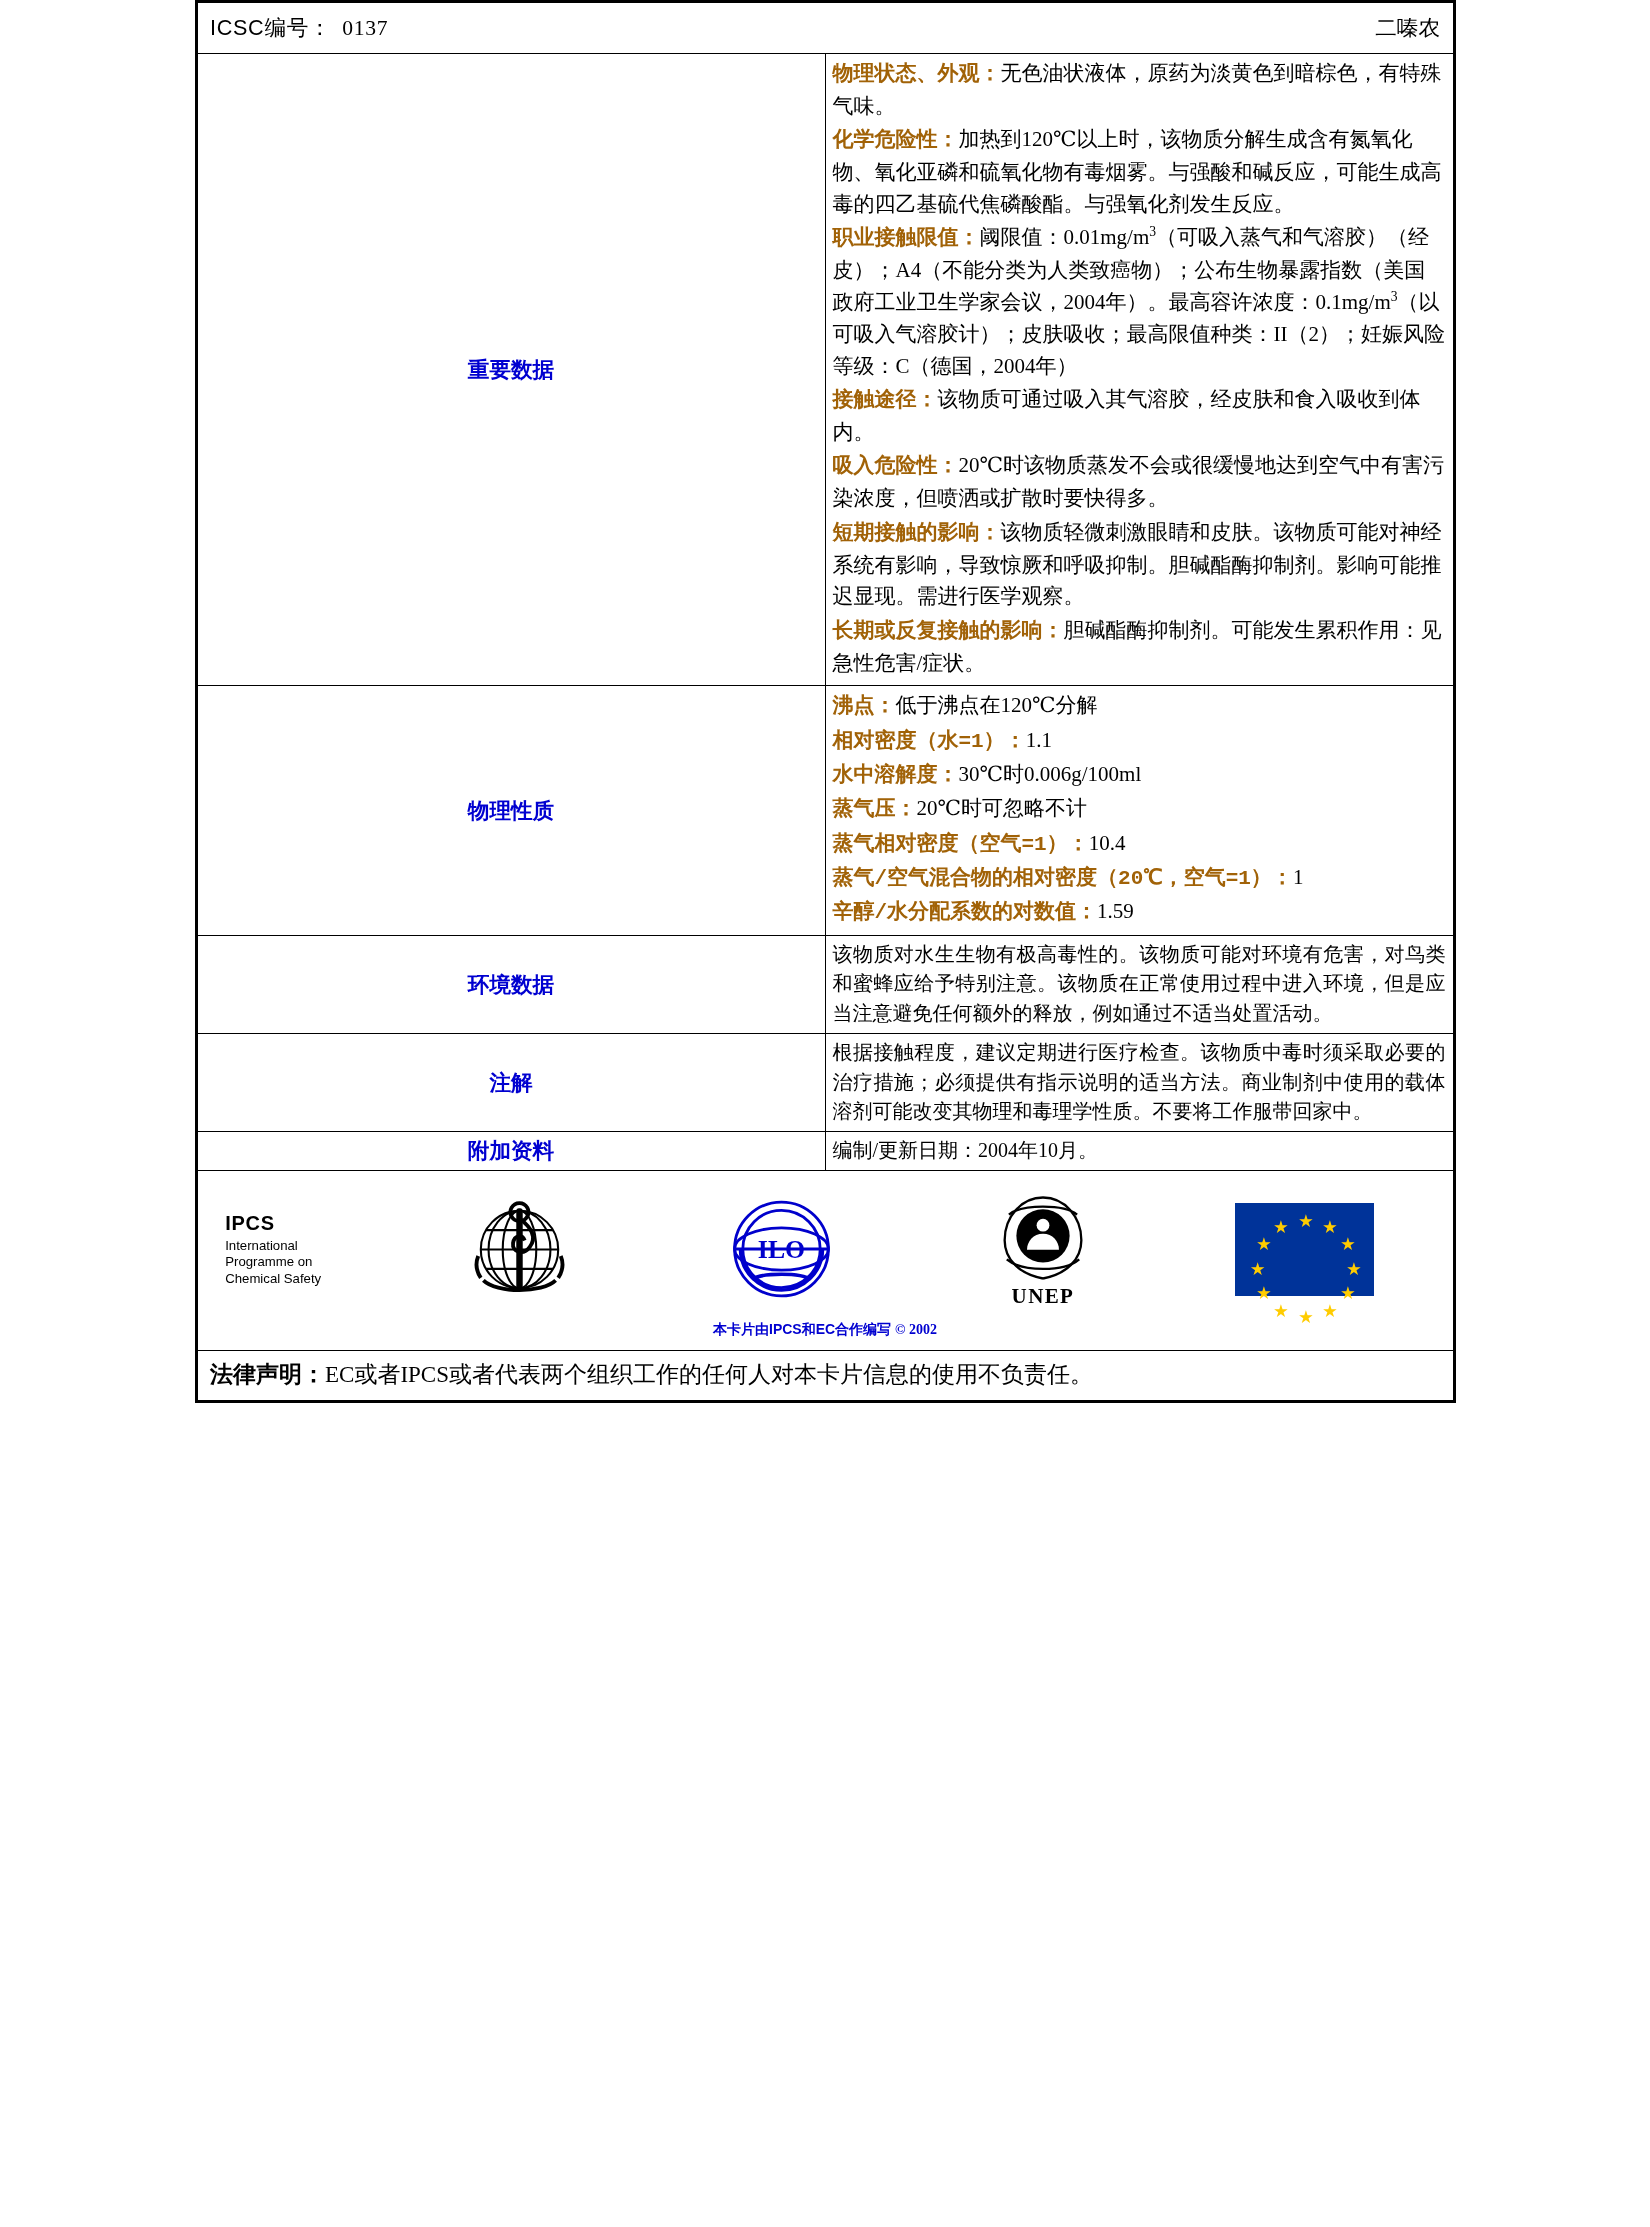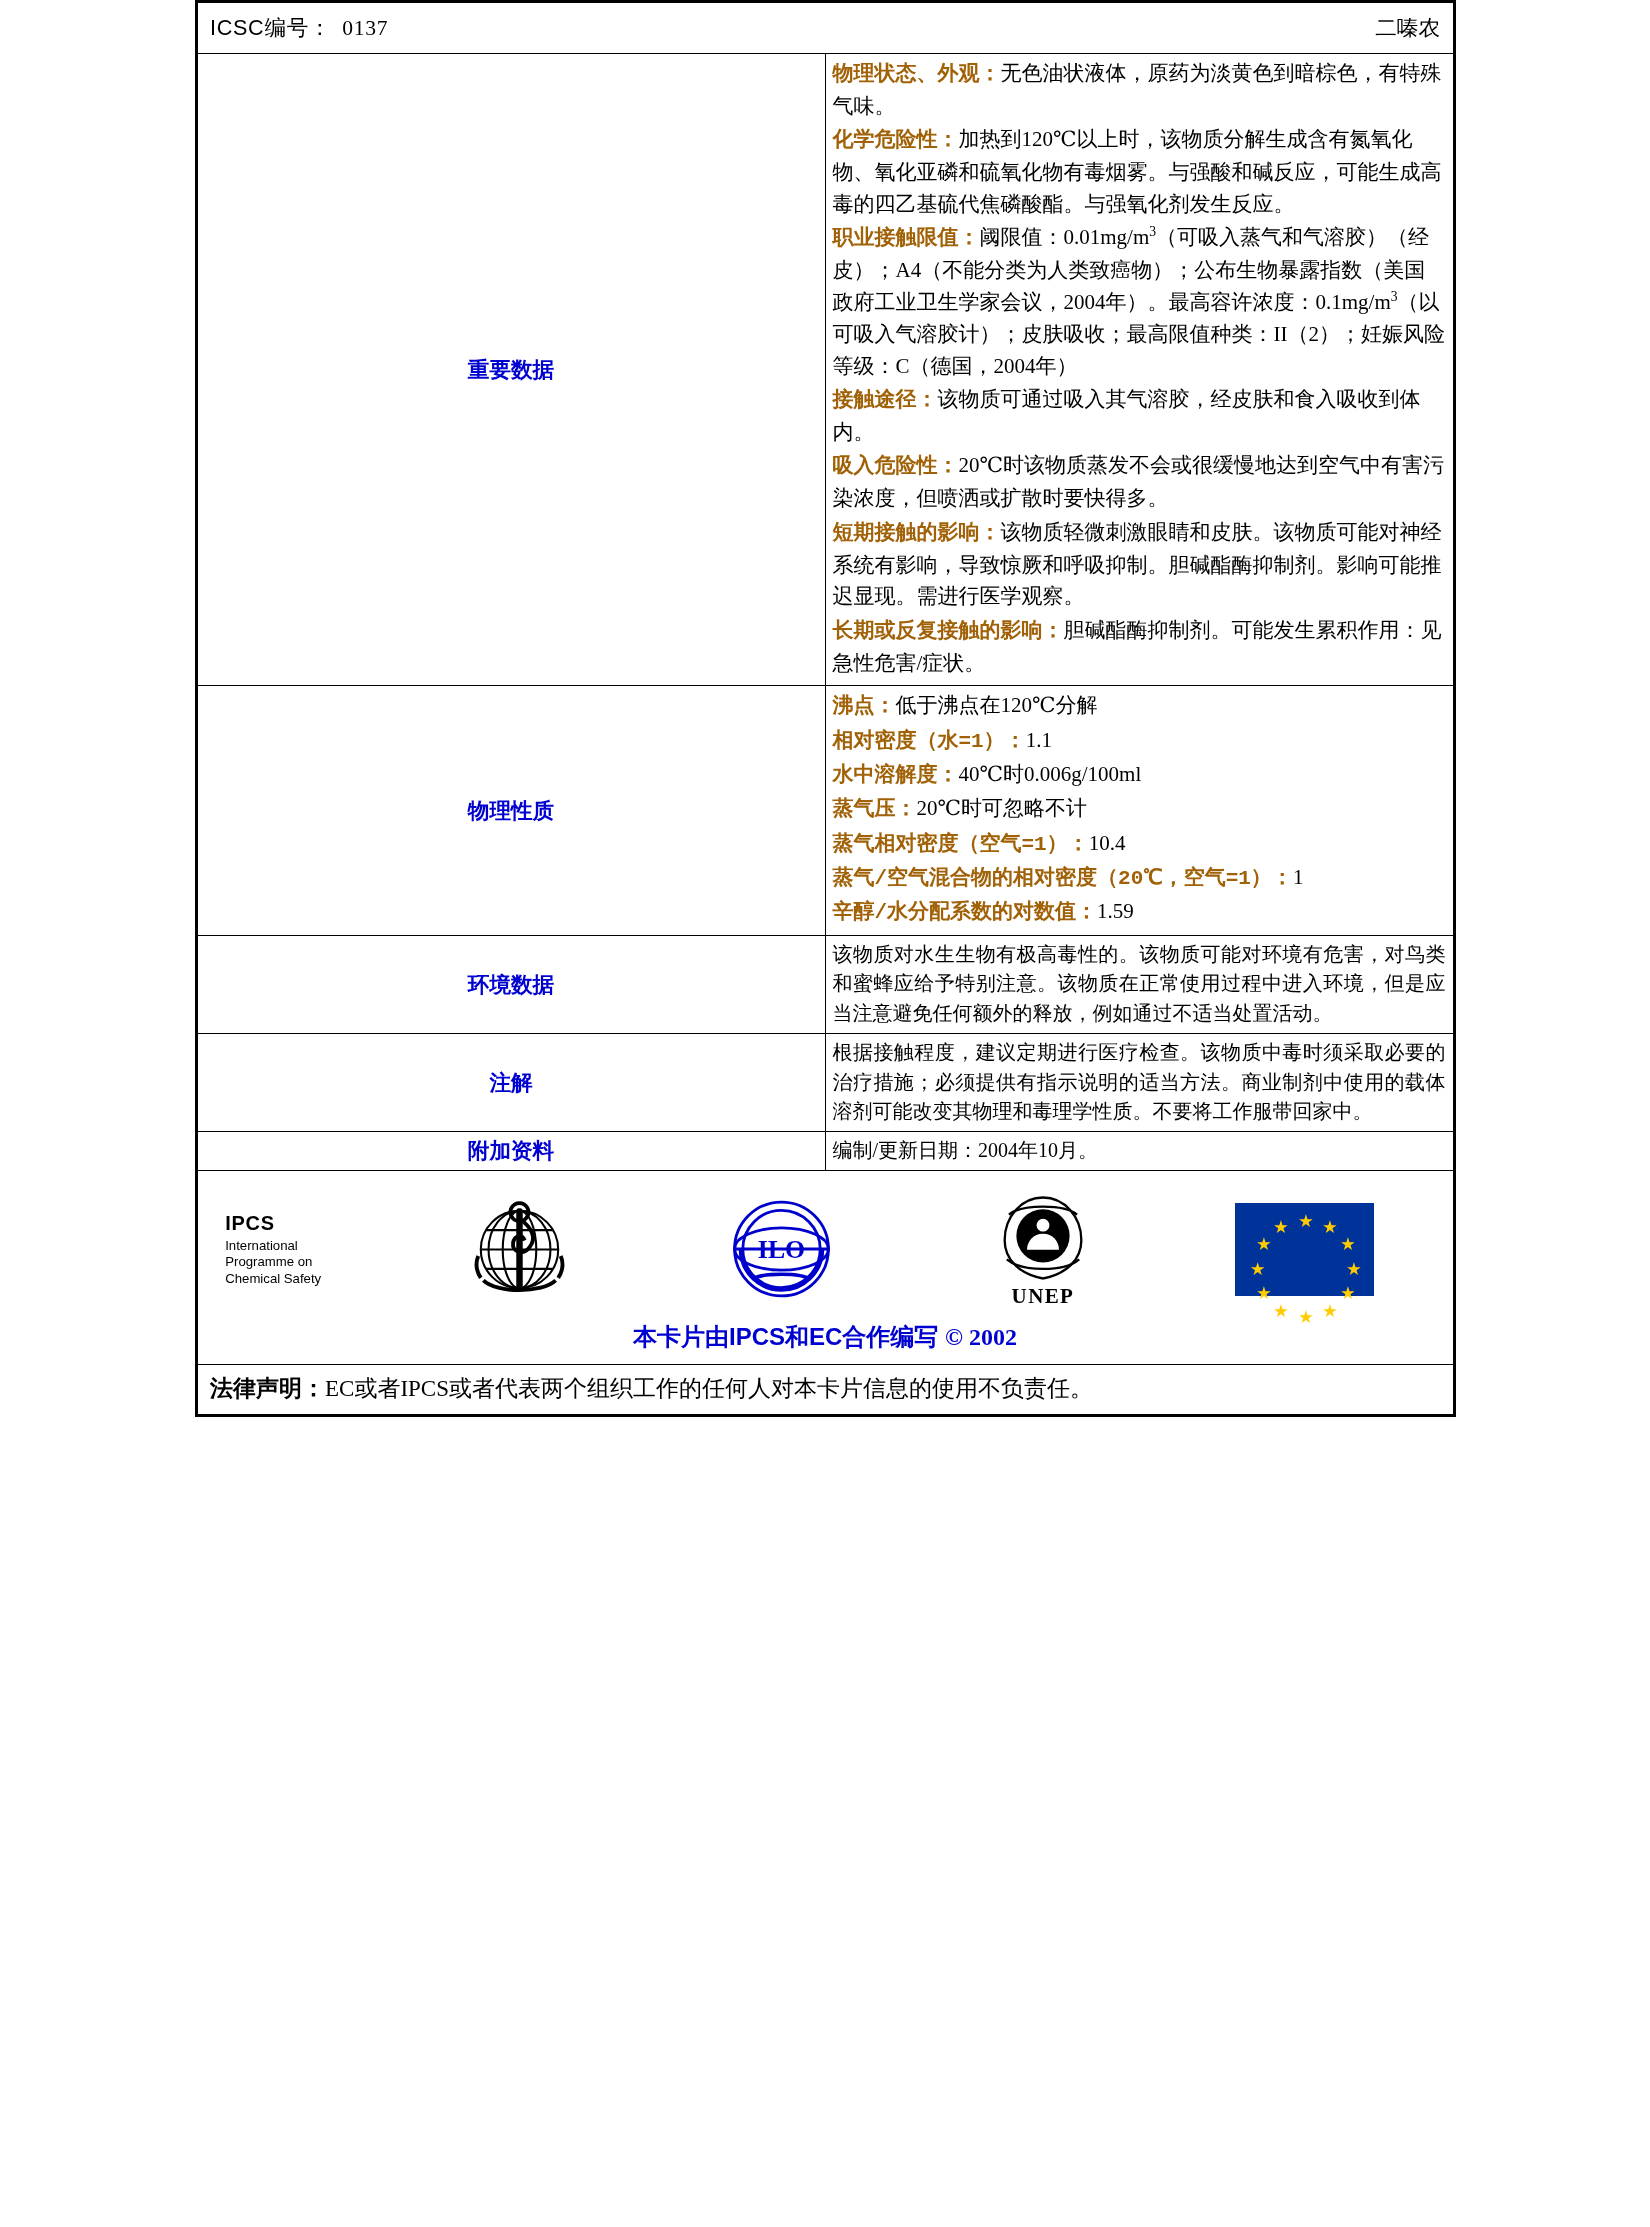--- a/index.html
+++ b/index.html
@@ -138,21 +138,21 @@
     display: flex;
     justify-content: center;
     align-items: center;
     height: 132px;
   }
   .credit {
     text-align: center;
     color: #0000d0;
     font-family: "Liberation Sans", sans-serif;
     font-weight: bold;
-    font-size: 24px;
+    font-size: 14px;
     padding: 1.4px 0 11px 0;
   }
   .credit .copy {
     font-family: "Liberation Serif", serif;
     font-weight: bold;
   }
   .legal td {
     border-left: none !important;
     border-right: none !important;
     border-bottom: none !important;
@@ -229,21 +229,21 @@
       <tr>
         <td class="rowlabel">物理性质</td>
         <td class="content">
           <p>
             <span class="lbl">沸点：</span><span class="txt">低于沸点在120℃分解</span>
           </p>
           <p>
             <span class="lbl">相对密度（水=1）：</span><span class="txt">1.1</span>
           </p>
           <p>
-            <span class="lbl">水中溶解度：</span><span class="txt">40℃时0.006g/100ml</span>
+            <span class="lbl">水中溶解度：</span><span class="txt">30℃时0.006g/100ml</span>
           </p>
           <p>
             <span class="lbl">蒸气压：</span><span class="txt">20℃时可忽略不计</span>
           </p>
           <p>
             <span class="lbl">蒸气相对密度（空气=1）：</span><span class="txt">10.4</span>
           </p>
           <p>
             <span class="lbl">蒸气/空气混合物的相对密度（20℃，空气=1）：</span><span class="txt">1</span>
           </p>

